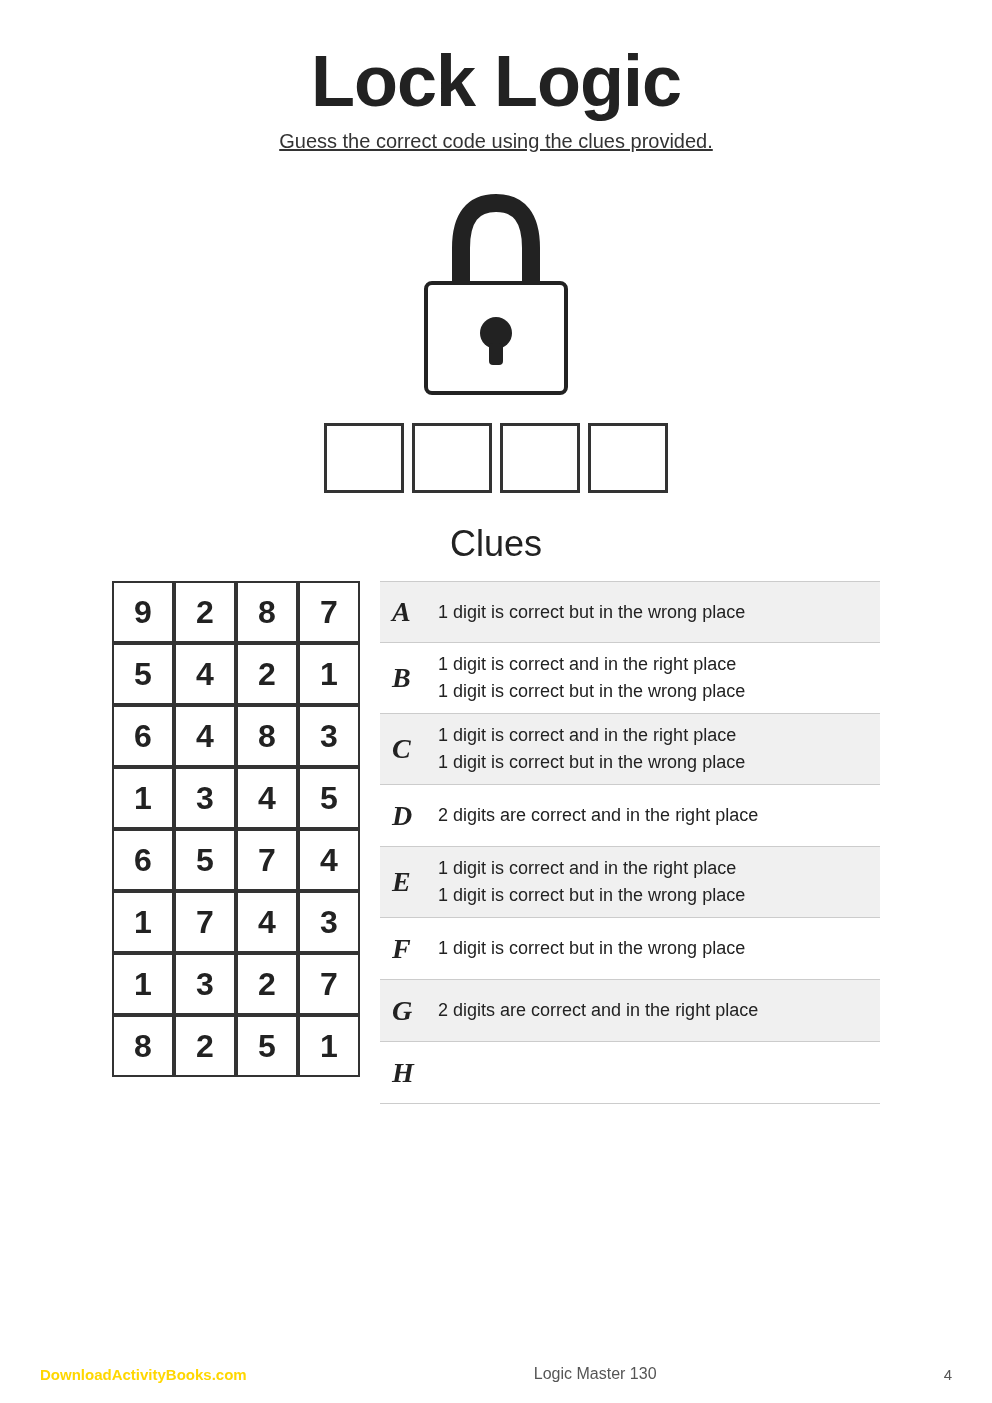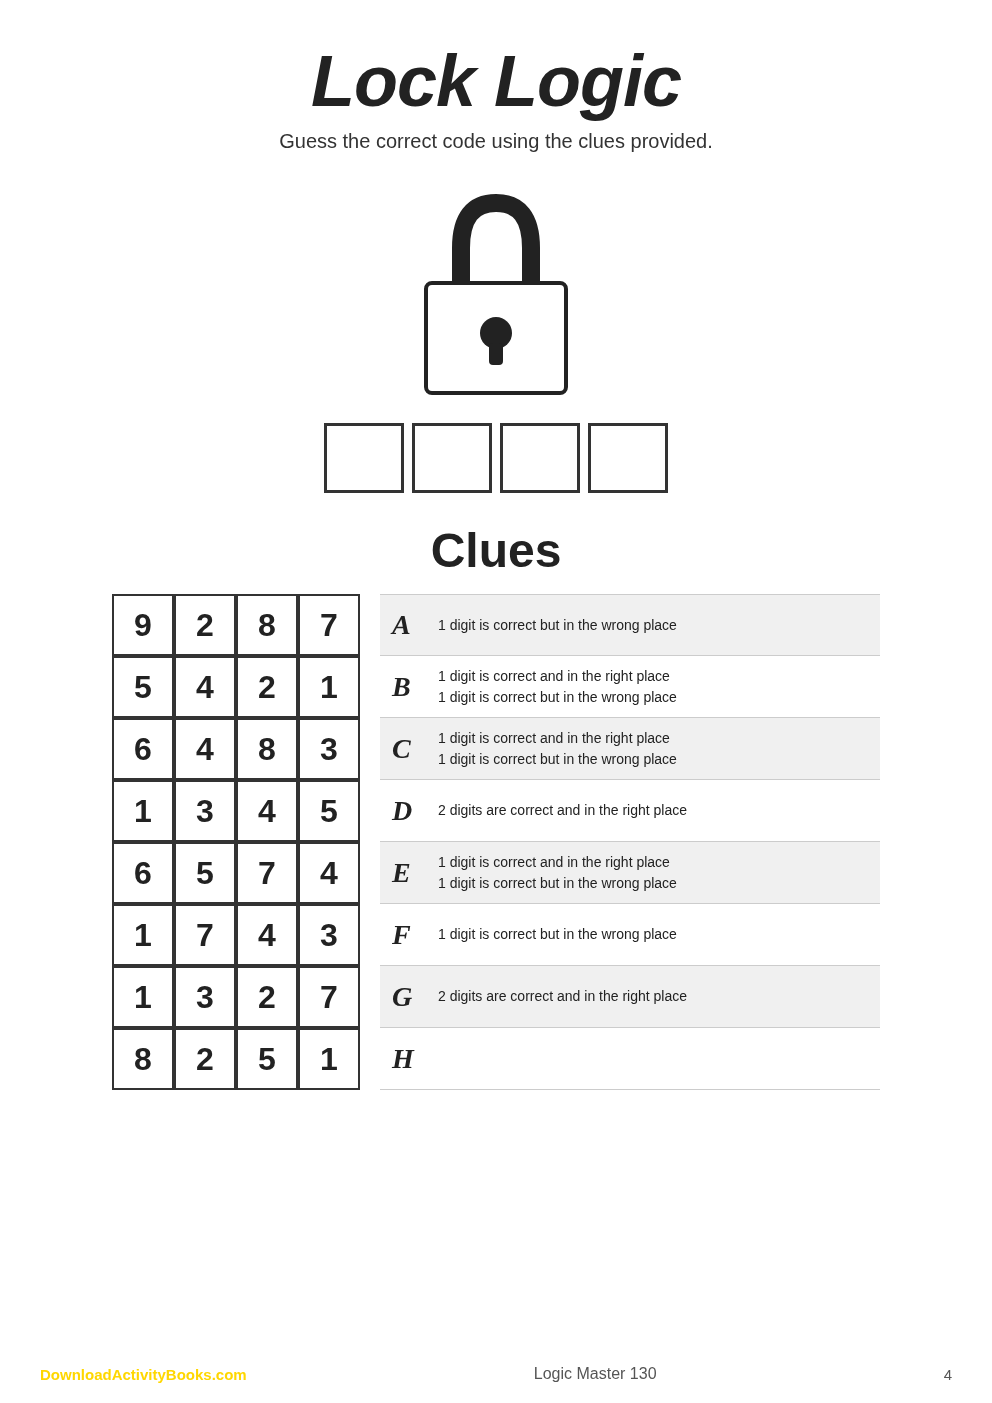--- a/index.html
+++ b/index.html
@@ -20,28 +20,28 @@
       flex-direction: column;
       align-items: center;
     }
 
     .title {
       font-size: 72px;
       font-weight: 900;
       text-align: left;
       margin-bottom: 8px;
       letter-spacing: -1px;
-      font-style: italic;
     }
 
     .subtitle {
       font-size: 20px;
       text-align: center;
       margin-bottom: 30px;
       color: #333;
+      text-decoration: underline;
     }
 
     
     .lock-container {
       width: 200px;
       height: 220px;
       display: flex;
       align-items: center;
       justify-content: center;
       margin-bottom: 20px;
@@ -56,22 +56,22 @@
 
     .code-box {
       width: 80px;
       height: 70px;
       border: 3px solid #333;
       background: #fff;
     }
 
     
     .clues-title {
-      font-size: 48px;
-      font-weight: bold;
+      font-size: 36px;
+      font-weight: normal;
       margin-bottom: 16px;
       text-align: center;
     }
 
     
     .main-content {
       display: flex;
       gap: 20px;
       width: 100%;
       justify-content: center;
@@ -132,21 +132,21 @@
     .clue-letter {
       font-size: 28px;
       font-weight: bold;
       font-style: italic;
       min-width: 36px;
       margin-right: 10px;
       font-family: Georgia, serif;
     }
 
     .clue-text {
-      font-size: 14px;
+      font-size: 18px;
       line-height: 1.5;
       color: #222;
     }
 
     
     .footer {
       position: absolute;
       bottom: 20px;
       left: 0;
       right: 0;

